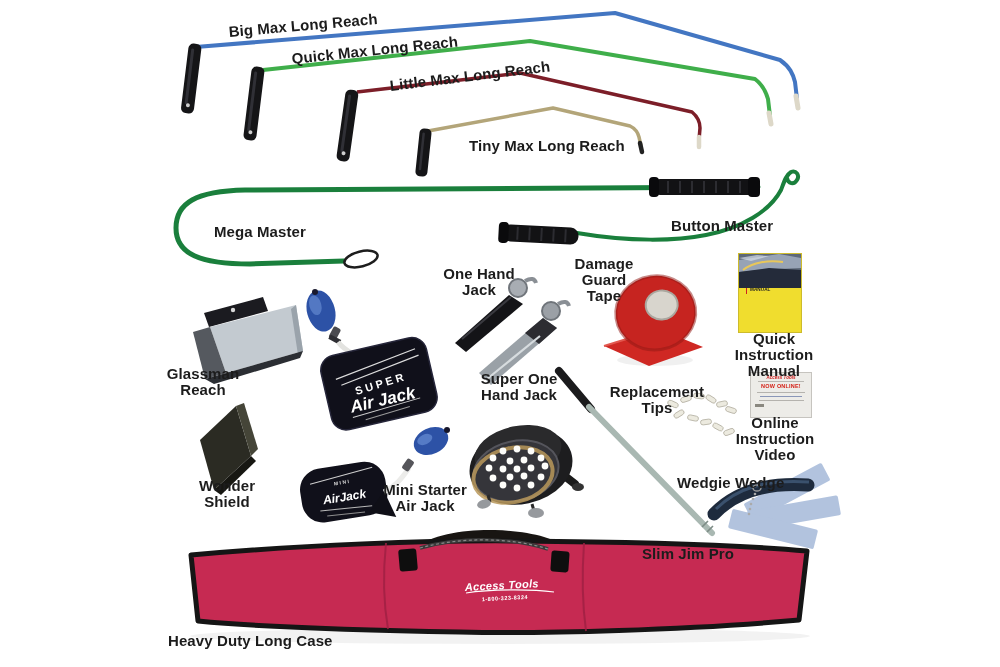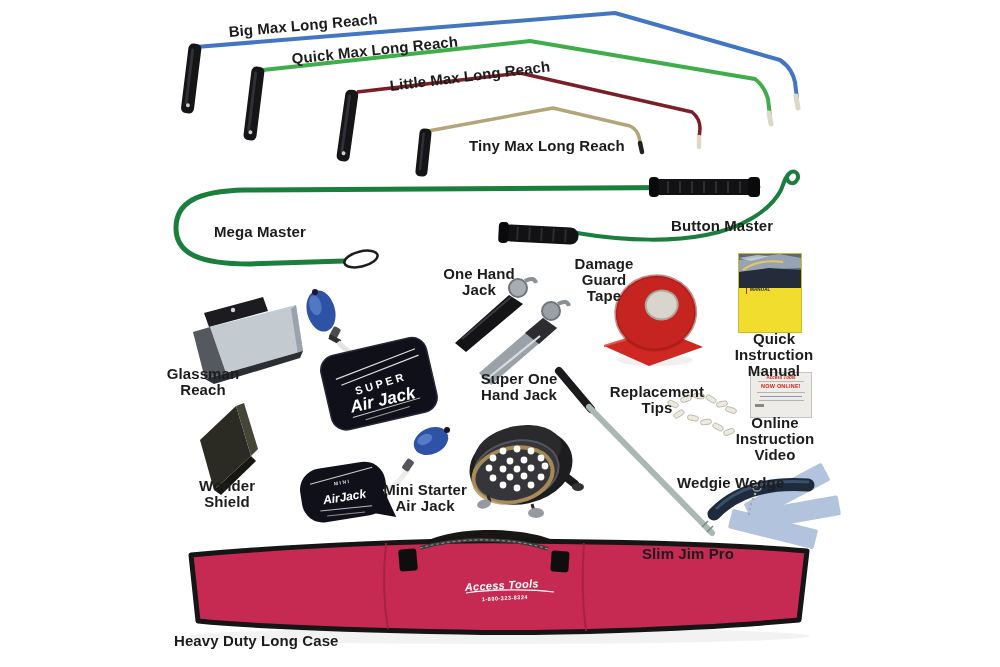--- a/index.html
+++ b/index.html
@@ -305,15 +305,15 @@
 <div class="lbl c" style="left:438px;top:266px;width:82px;">One Hand Jack</div>
 <div class="lbl c" style="left:568px;top:256px;width:72px;">Damage Guard Tape</div>
 <div class="lbl c" style="left:712px;top:331px;width:124px;">Quick Instruction Manual</div>
 <div class="lbl c" style="left:478px;top:371px;width:82px;">Super One Hand Jack</div>
 <div class="lbl c" style="left:605px;top:384px;width:104px;">Replacement Tips</div>
 <div class="lbl c" style="left:716px;top:415px;width:118px;">Online Instruction Video</div>
 <div class="lbl c" style="left:193px;top:478px;width:68px;">Wonder Shield</div>
 <div class="lbl c" style="left:379px;top:482px;width:92px;">Mini Starter Air Jack</div>
 <div class="lbl" style="left:610px;top:546px;margin-left:32px;">Slim Jim Pro</div>
 <div class="lbl" style="left:677px;top:459px;margin-top:16px;">Wedgie Wedge</div>
-<div class="lbl" style="left:174px;top:633px;">Heavy Duty Long Case</div>
+<div class="lbl" style="left:168px;top:633px;">Heavy Duty Long Case</div>
 
 </div>
 
 </body></html>

